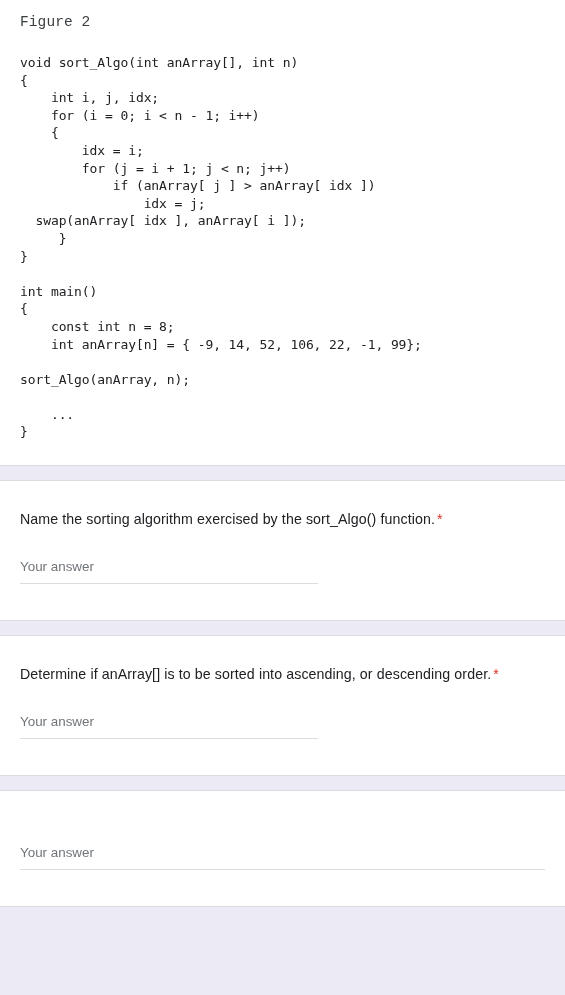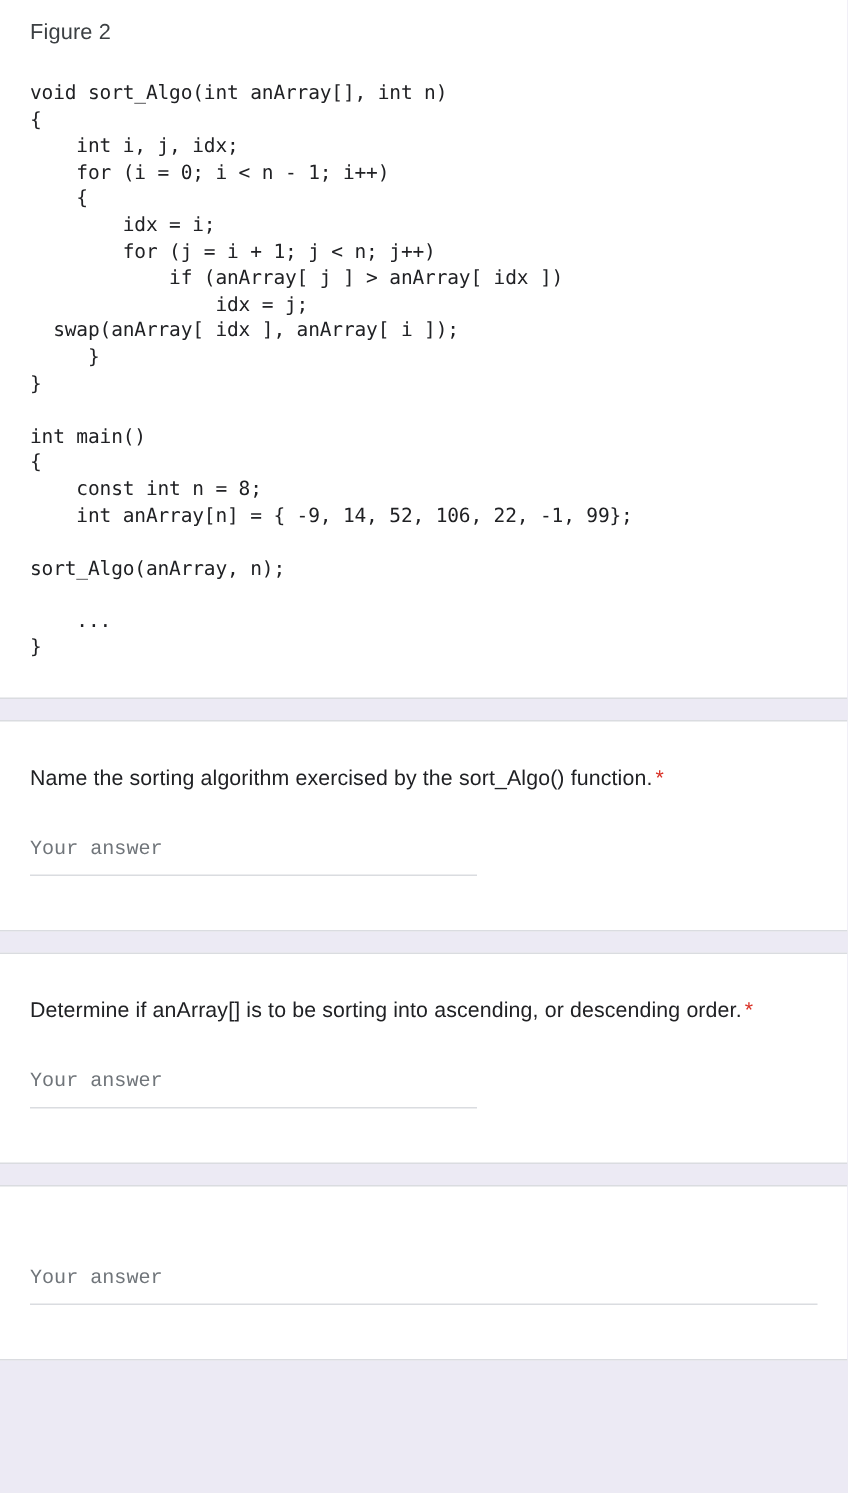--- a/index.html
+++ b/index.html
@@ -33,20 +33,21 @@
   .figure-card {
     padding: 0 0 24px 0;
     border-top: none;
   }
   .figure-title {
     font-size: 14.5px;
     color: #3c4043;
     padding: 12px 0 0 20px;
     line-height: 20px;
     letter-spacing: .1px;
+    font-family: Liberation Mono, monospace;
   }
   .code-block {
     font-family: "DejaVu Sans Mono", "Liberation Mono", monospace;
     font-size: 13px;
     line-height: 17.6px;
     color: #202124;
     white-space: pre;
     padding: 22px 0 0 20px;
     margin: 0;
     overflow: hidden;
@@ -69,21 +70,21 @@
     margin-left: 2px;
   }
   .answer-wrap {
     margin-top: 26px;
   }
   .answer-field {
     display: block;
     border: none;
     outline: none;
     background: transparent;
-    font-family: Liberation Mono, monospace;
+    font-family: Liberation Sans, sans-serif;
     font-size: 13.4px;
     line-height: 20px;
     color: #70757a;
     padding: 0 0 6px 0;
     width: 298px;
     border-bottom: 1px solid #dadce0;
   }
   .answer-field.wide {
     width: 525px;
   }
@@ -127,21 +128,21 @@
     <div class="q-title">
       <span>Name the sorting algorithm exercised by the sort_Algo() function.</span><span class="req-star">*</span>
     </div>
     <div class="answer-wrap">
       <input class="answer-field" type="text" placeholder="Your answer" style="">
     </div>
   </section>
 
   <section class="card q-card">
     <div class="q-title">
-      <span>Determine if anArray[] is to be sorting into ascending, or descending order.</span><span class="req-star">*</span>
+      <span>Determine if anArray[] is to be sorted into ascending, or descending order.</span><span class="req-star">*</span>
     </div>
     <div class="answer-wrap">
       <input class="answer-field" type="text" placeholder="Your answer" style="">
     </div>
   </section>
 
   <section class="card q-card">
     <div class="answer-wrap">
       <input class="answer-field wide" type="text" placeholder="Your answer" style="">
     </div>

